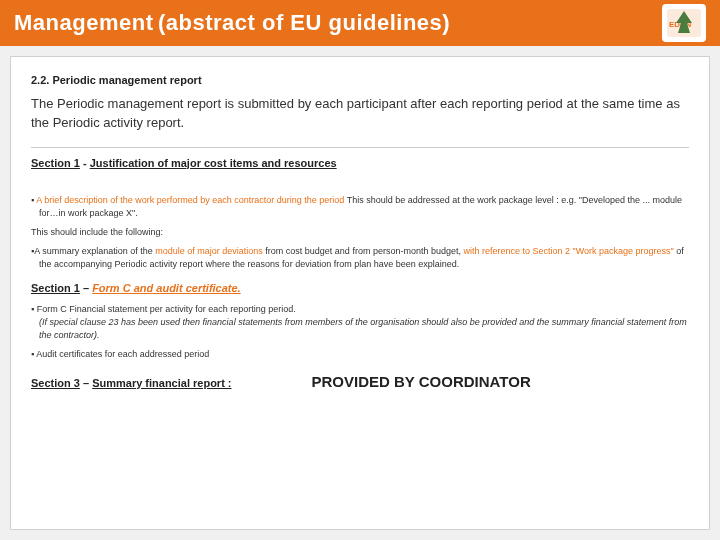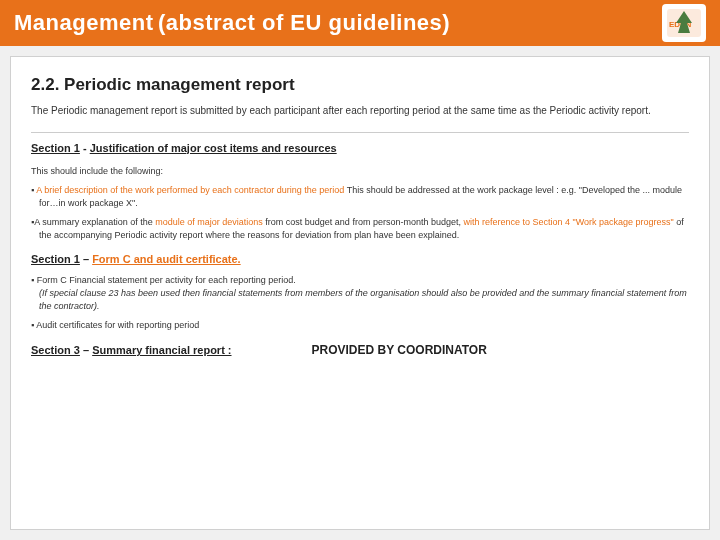--- a/index.html
+++ b/index.html
@@ -50,44 +50,44 @@
       padding: 16px 20px;
       border: 1px solid #d0d0d0;
       height: calc(540px - 66px);
       overflow-y: auto;
       font-size: 9.5px;
       color: #222;
       line-height: 1.45;
     }
 
     .section-title-main {
-      font-size: 17px;
+      font-size: 11px;
       font-weight: bold;
       color: #222;
       margin-bottom: 6px;
     }
 
     .intro-text {
-      font-size: 10px;
+      font-size: 13px;
       color: #333;
       margin-bottom: 14px;
     }
 
     .section-heading {
       font-size: 11px;
       font-weight: bold;
       text-decoration: underline;
       color: #222;
       margin-bottom: 6px;
       margin-top: 4px;
       display: inline;
     }
 
     .section-heading-line {
-      margin-bottom: 8px;
+      margin-bottom: 22px;
     }
 
     .bullet-block {
       margin-bottom: 6px;
       font-size: 9px;
       color: #333;
     }
 
     .bullet-block p {
       padding-left: 8px;
@@ -111,21 +111,21 @@
       margin-top: 10px;
       font-size: 11px;
       font-weight: bold;
       display: flex;
       align-items: baseline;
       gap: 80px;
     }
 
     .section3-line span.provided {
       font-weight: bold;
-      font-size: 12px;
+      font-size: 15px;
       color: #222;
     }
 
     .divider {
       border: none;
       border-top: 1px solid #ccc;
       margin: 8px 0;
     }
   </style>
 </head>
@@ -152,45 +152,45 @@
   <div class="section-title-main">2.2. Periodic management report</div>
 
   <div class="intro-text">The Periodic management report is submitted by each participant after each reporting period at the same time as the Periodic activity report.</div>
 
   <hr class="divider">
 
   <div class="section-heading-line">
     <span class="section-heading">Section 1</span><span style="font-weight:bold; font-size:11px;"> - </span><span class="section-heading">Justification of major cost items and resources</span>
   </div>
 
-  <div class="bullet-block" style="font-size:9px;">This should include the following:</div>
-
   <div class="bullet-block">
     <p>▪ <span class="orange-text">A brief description of the work performed by each contractor during the period</span> This should be addressed at the work package level : e.g. "Developed the ... module for…in work package X".</p>
   </div>
+
+  <div class="bullet-block" style="font-size:9px;">This should include the following:</div>
 
 
 
 
   <div class="bullet-block">
-    <p>▪A summary explanation of the <span class="orange-text">module of major deviations</span> from cost budget and from person-month budget, <span class="orange-text">with reference to Section 4 "Work package progress"</span> of the accompanying Periodic activity report where the reasons for deviation from plan have been explained.</p>
+    <p>▪A summary explanation of the <span class="orange-text">module of major deviations</span> from cost budget and from person-month budget, <span class="orange-text">with reference to Section 2 "Work package progress"</span> of the accompanying Periodic activity report where the reasons for deviation from plan have been explained.</p>
   </div>
 
   <div class="section2-block">
     <div class="section-heading-line" style="margin-bottom:6px;">
-      <span class="section-heading">Section 1</span><span style="font-weight:bold; font-size:11px;"> – </span><span class="section-heading" style="color:#e8711a;">Form C and audit certificate.</span>
+      <span class="section-heading">Section 1</span><span style="font-weight:bold; font-size:11px;"> – </span><span class="section-heading" style="color:#e8711a;font-style:italic;">Form C and audit certificate.</span>
     </div>
 
     <div class="bullet-block">
       <p>▪ Form C Financial statement per activity for each reporting period.<br>
       <span class="italic-text">(If special clause 23 has been used then financial statements from members of the organisation should also be provided and the summary financial statement from the contractor).</span></p>
     </div>
 
     <div class="bullet-block">
-      <p>▪ Audit certificates for with reporting period</p>
+      <p>▪ Audit certificates for each addressed period</p>
     </div>
   </div>
 
   <div class="section3-line">
     <span>
       <span class="section-heading">Section 3</span><span style="font-weight:bold;"> – </span><span class="section-heading">Summary financial report :</span>
     </span>
     <span class="provided">PROVIDED BY COORDINATOR</span>
   </div>
 

